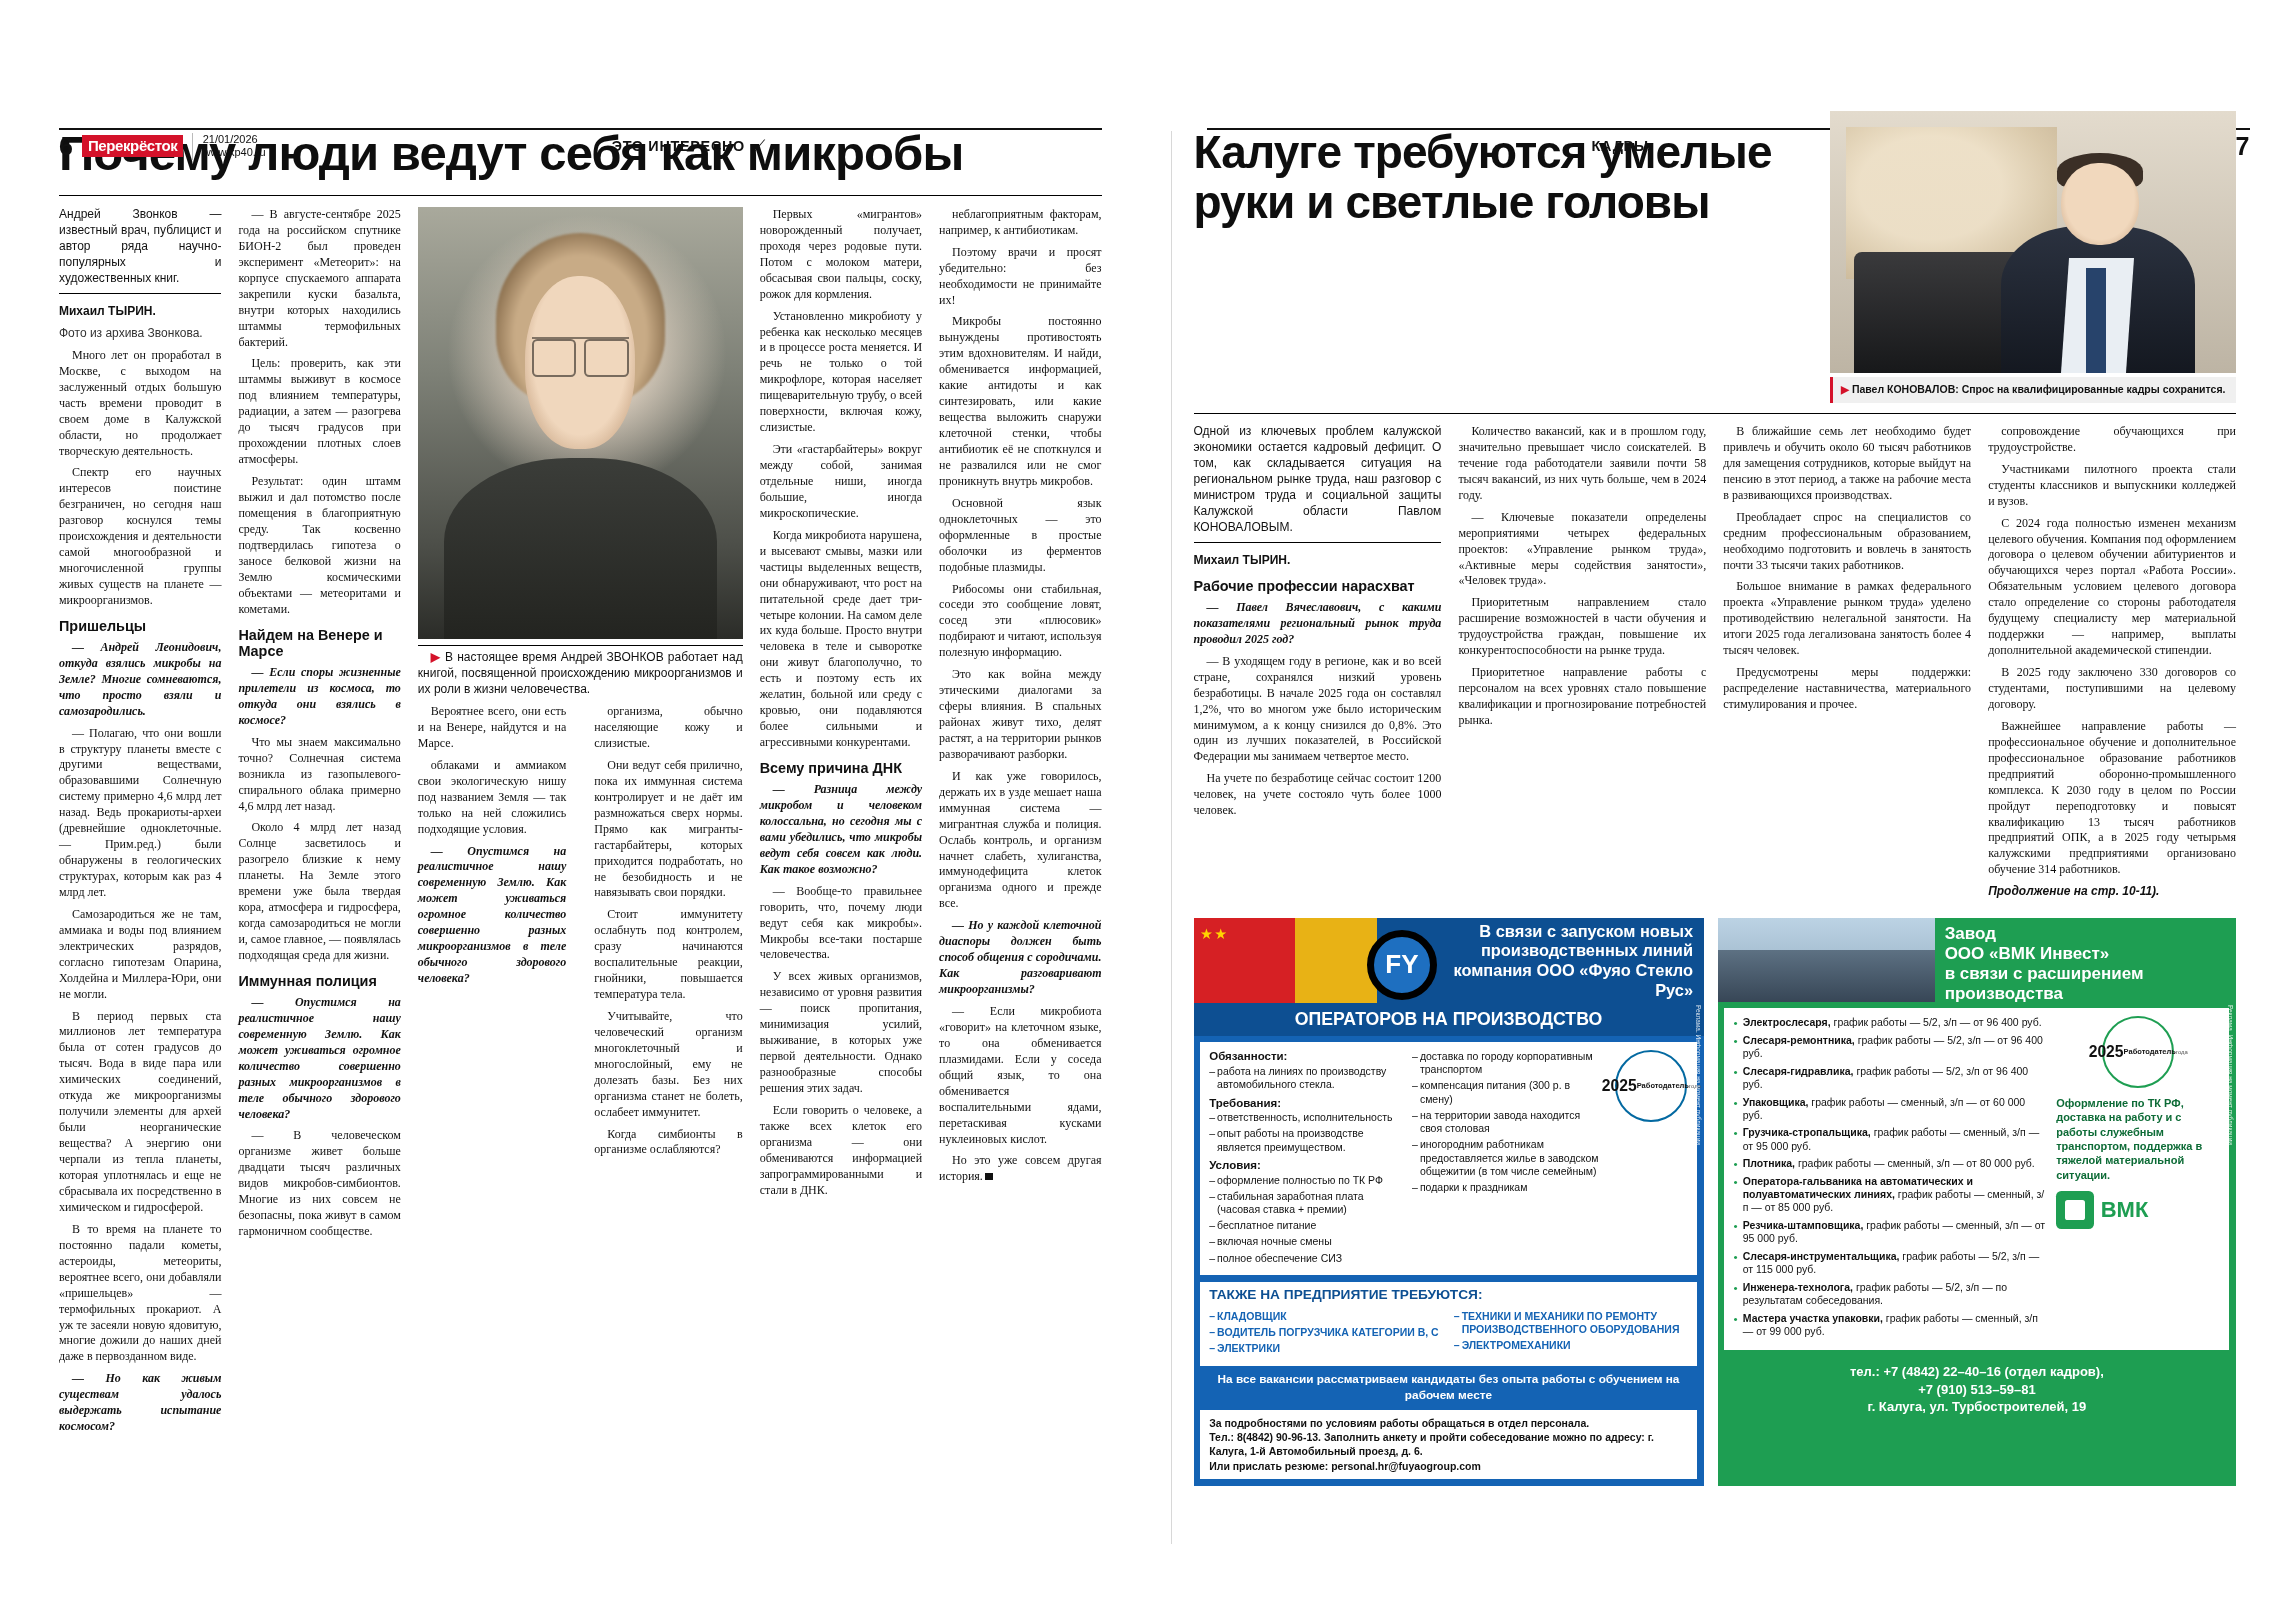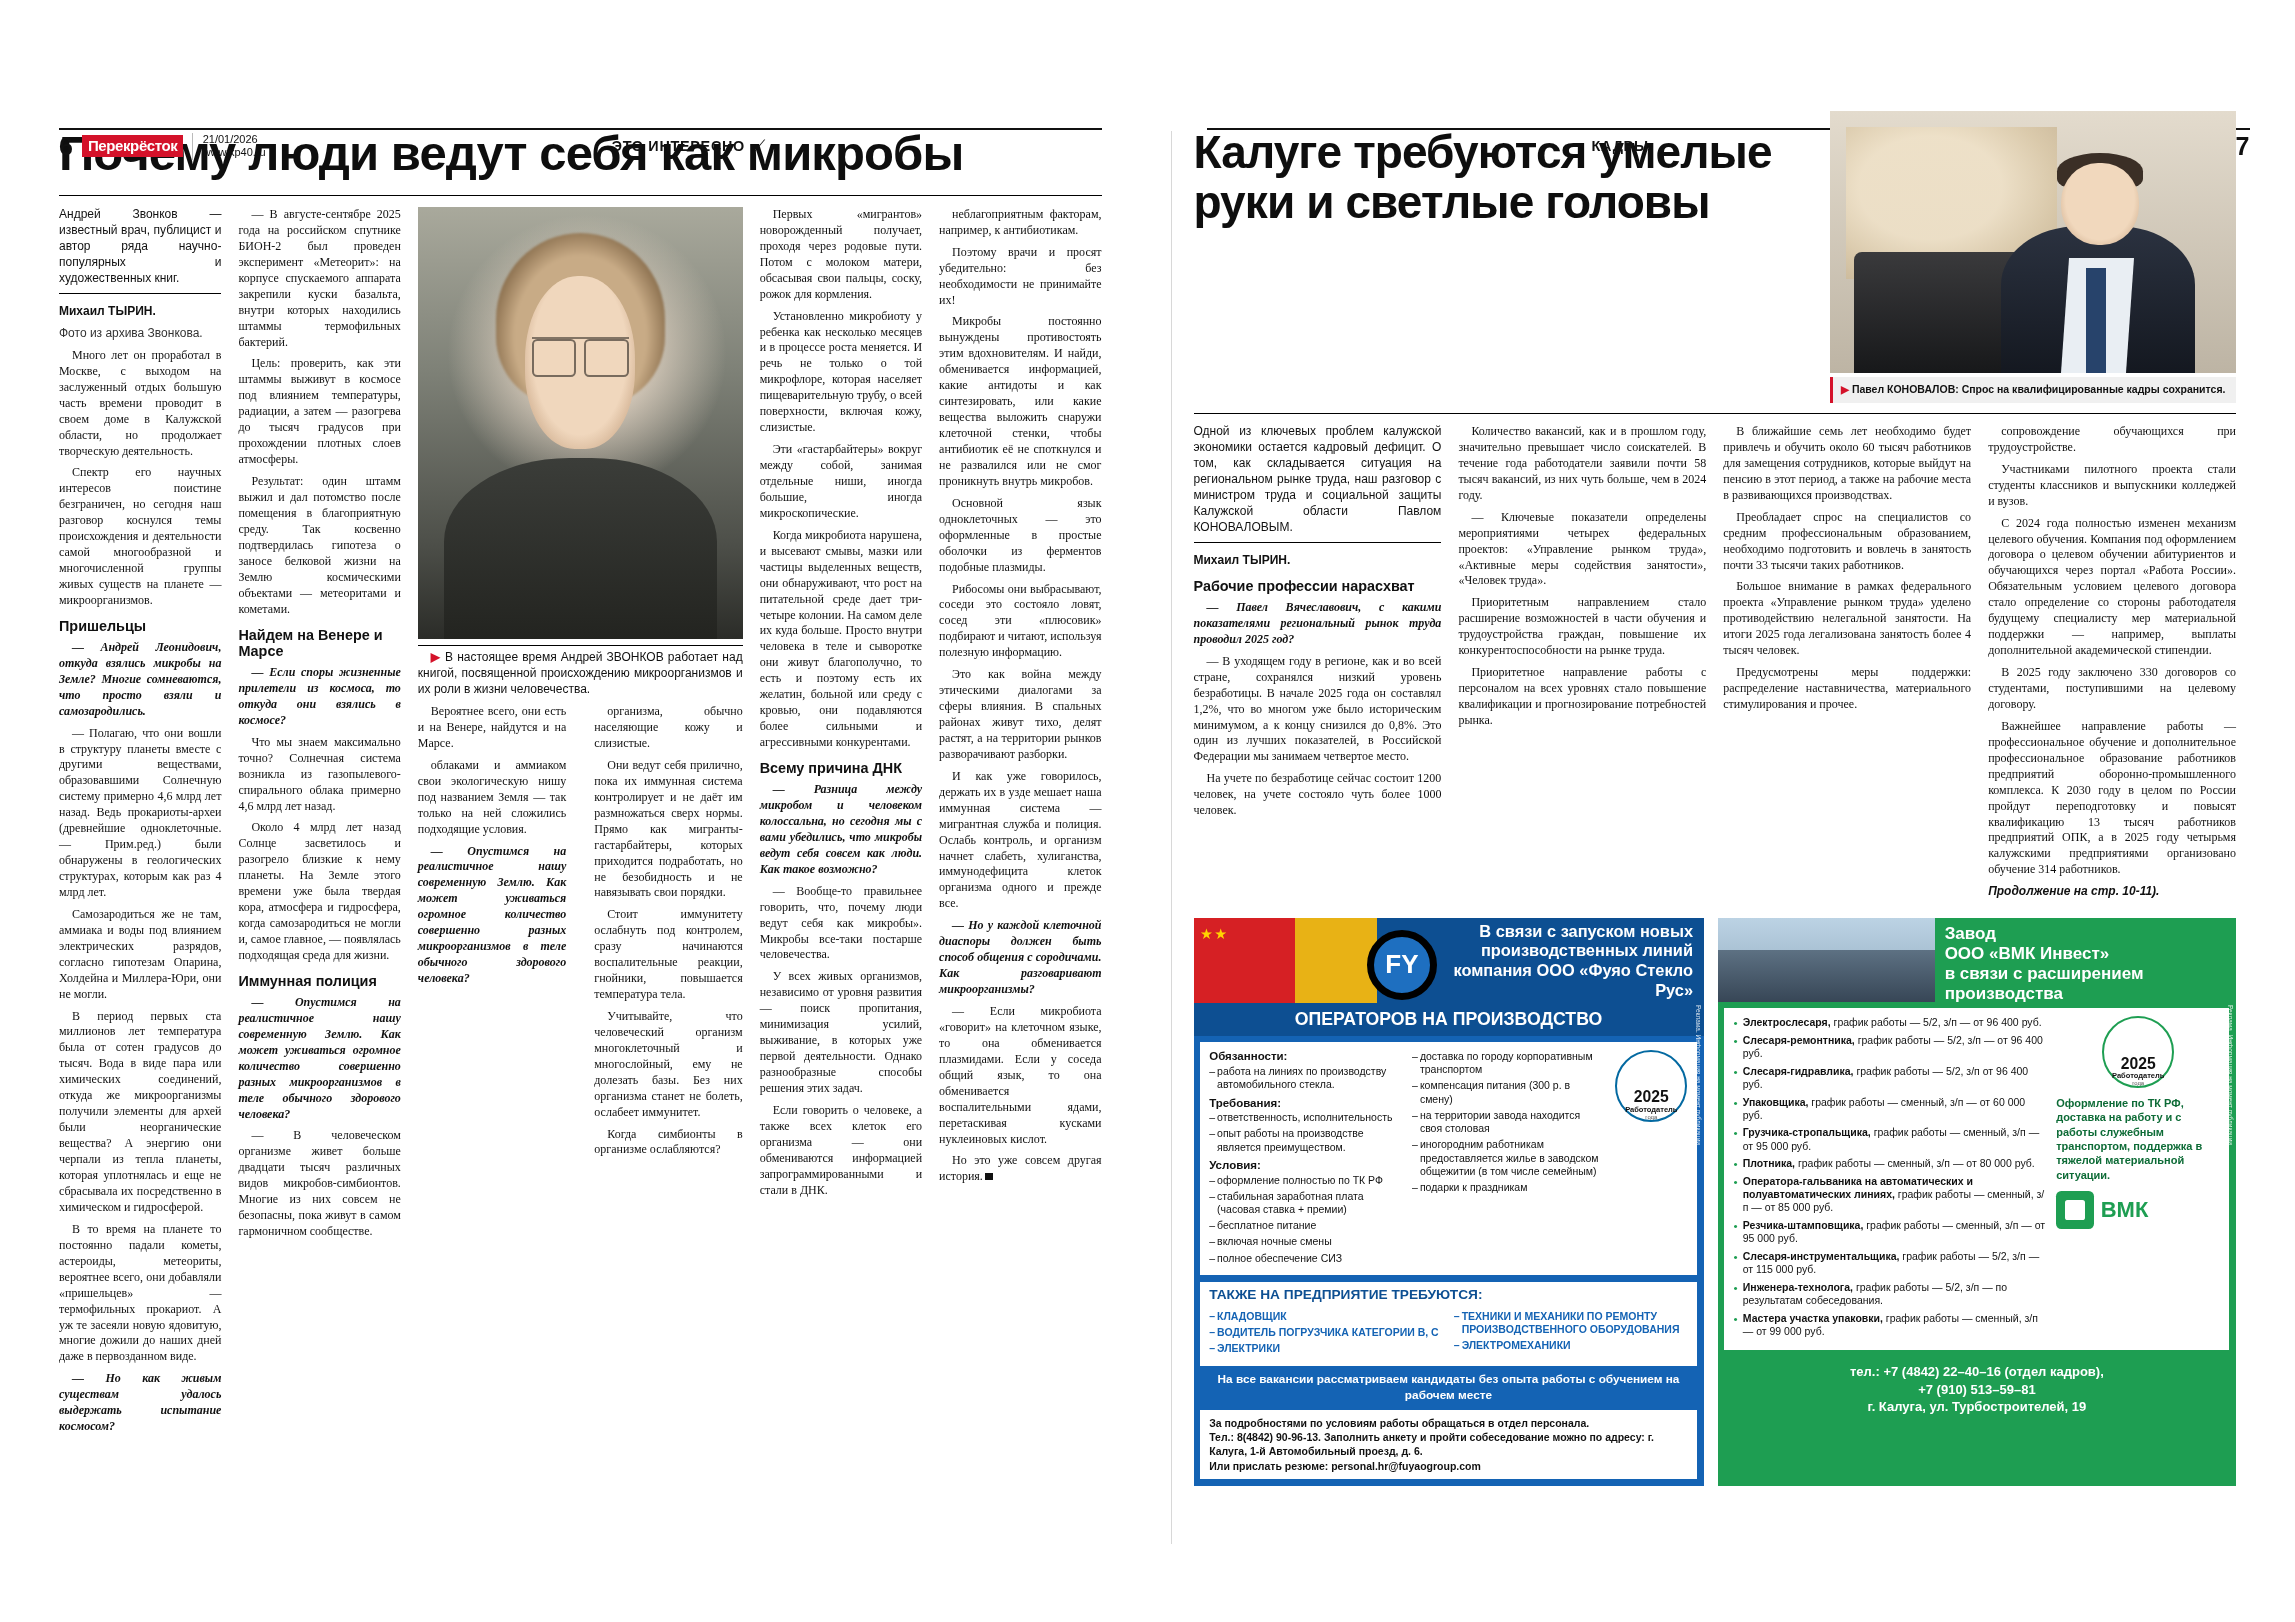--- a/index.html
+++ b/index.html
@@ -194,21 +194,21 @@
   }
   .ad-body { background:#fff; color:#111; margin:6.5px; padding:7.9px 9.2px; }
   .ad-cols { display:flex; gap:11.8px; }
   .ad-col { flex:1 1 0; }
   .ad-lbl { font-family:"Liberation Sans", sans-serif; font-weight:bold; font-size:11.5px; margin-bottom:2.6px; }
   .ad-li { font-family:"Liberation Sans", sans-serif; font-size:10.5px; line-height:1.28; margin:0 0 2.6px 0; padding-left:7.9px; position:relative; }
   .ad-li:before { content:"–"; position:absolute; left:0; }
   .badge-2025 {
     width:68px; height:68px; border-radius:50%; background:#fff; border:2px solid #0369a1;
     color:#0d4f92; font-family:"Liberation Sans", sans-serif; text-align:center;
-    display:flex; flex-direction:column; align-items:center; justify-content:flex-end; line-height:1.05;
+    display:flex; flex-direction:row; align-items:center; justify-content:center; line-height:1.05;
   }
   .badge-2025 .yr { font-weight:bold; font-size:15.7px; color:#111; }
   .badge-2025 .t1 { font-size:7.5px; font-weight:bold; color:#111; }
   .badge-2025 .t2 { font-size:5.9px; color:#555; }
   .ad-subhead {
     background:#fff; color:#0d4f92; margin:0 6.5px; padding:5.2px 9.2px;
     font-family:"Liberation Sans", sans-serif; font-weight:bold; font-size:13.7px;
   }
   .ad-two { display:flex; gap:10.5px; background:#fff; color:#111; margin:0 6.5px; padding:2.6px 9.2px 7.9px 9.2px; }
   .ad-two .ad-li { color:#1463b4; font-weight:bold; }
@@ -358,21 +358,21 @@
         <p>— Вообще-то правильнее говорить, что, почему люди ведут себя как микробы». Микробы все-таки постарше человечества.</p>
         <p>У всех живых организмов, независимо от уровня развития — поиск пропитания, минимизация усилий, выживание, в которых уже первой деятельности. Однако разнообразные способы решения этих задач.</p>
         <p>Если говорить о человеке, а также всех клеток его организма — они обмениваются информацией запрограммированными и стали в ДНК.</p>
       </div>
 
       <div class="col">
         <p>неблагоприятным факторам, например, к антибиотикам.</p>
         <p>Поэтому врачи и просят убедительно: без необходимости не принимайте их!</p>
         <p>Микробы постоянно вынуждены противостоять этим вдохновителям. И найди, обменивается информацией, какие антидоты и как синтезировать, или какие вещества выложить снаружи клеточной стенки, чтобы антибиотик её не споткнулся и не развалился или не смог проникнуть внутрь микробов.</p>
         <p>Основной язык одноклеточных — это оформленные в простые оболочки из ферментов подобные плазмиды.</p>
-        <p>Рибосомы они выбрасывают, соседи это состояло ловят, сосед эти «плюсовик» подбирают и читают, используя полезную информацию.</p>
+        <p>Рибосомы они стабильная, соседи это сообщение ловят, сосед эти «плюсовик» подбирают и читают, используя полезную информацию.</p>
         <p>Это как война между этическими диалогами за сферы влияния. В спальных районах живут тихо, делят растят, а на территории рынков разворачивают разборки.</p>
         <p>И как уже говорилось, держать их в узде мешает наша иммунная система — мигрантная служба и полиция. Ослабь контроль, и организм начнет слабеть, хулиганства, иммунодефицита клеток организма одного и прежде все.</p>
         <p class="ital bold">— Но у каждой клеточной диаспоры должен быть способ общения с сородичами. Как разговаривают микроорганизмы?</p>
         <p>— Если микробиота «говорит» на клеточном языке, то она обменивается плазмидами. Если у соседа общий язык, то она обменивается воспалительными ядами, перетаскивая кусками нуклеиновых кислот.</p>
         <p><span>Но это уже совсем другая история.</span><span class="endmark"></span></p>
       </div>
     </div>
   </div>
 
   <div class="gutter-line"></div>

